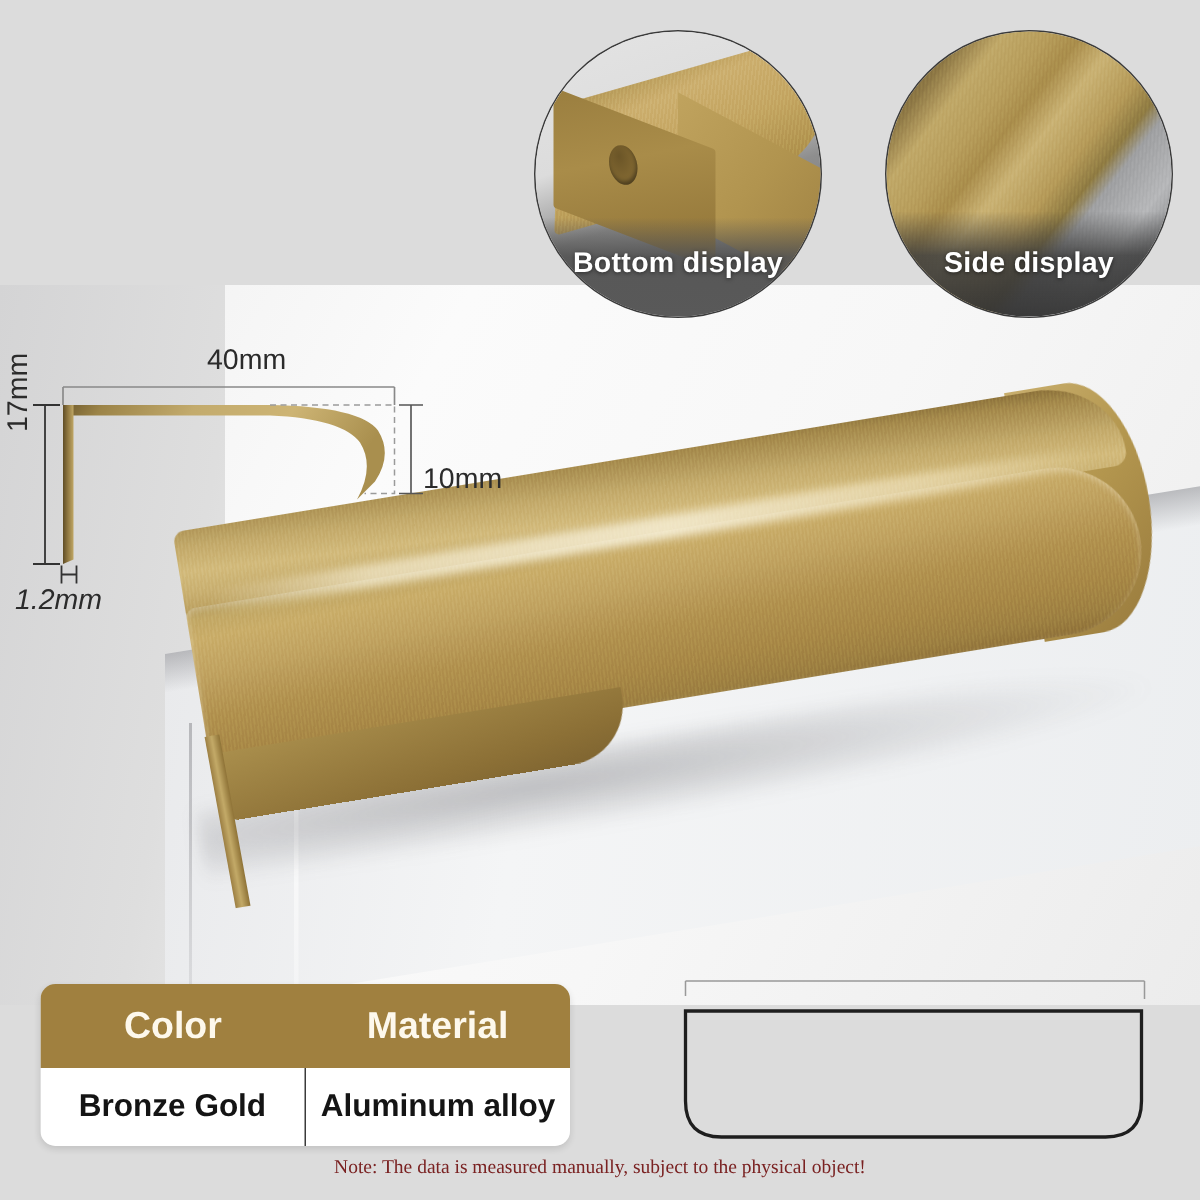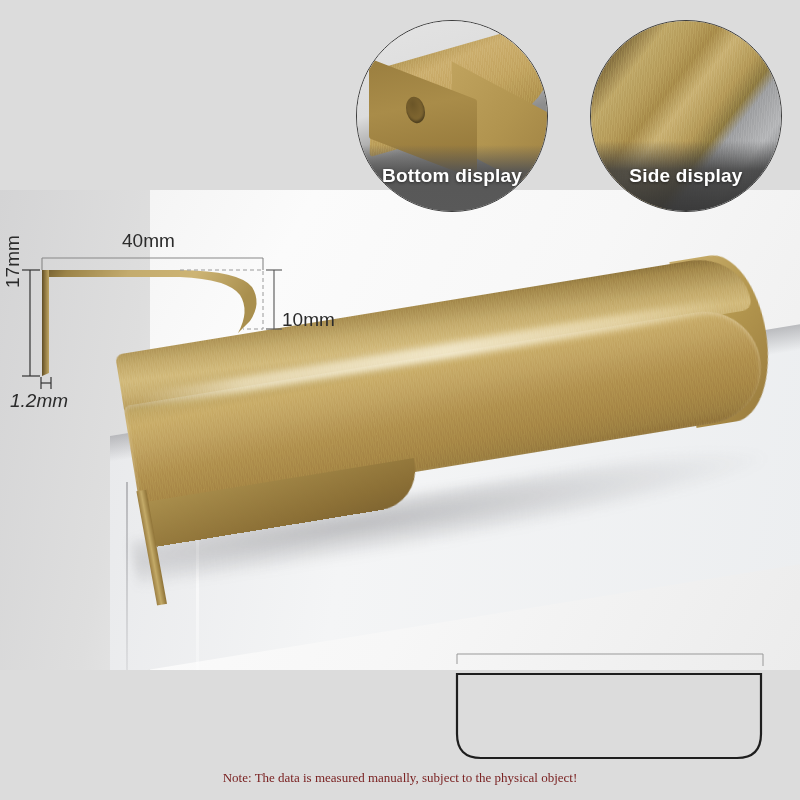--- a/index.html
+++ b/index.html
@@ -261,21 +261,21 @@
     left: 0; top: 225px;
     width: 350px; height: 185px;
   }
   #dim-diagram svg { display: block; }
   .dim-label {
     position: absolute;
     color: #2b2b2b;
     font-size: 19px;
     white-space: nowrap;
   }
-  #label-40mm { left: 122px; top: 230px; }
+  #label-40mm { left: 138px; top: 230px; }
   #label-10mm { left: 282px; top: 289px; margin-top: 20px; }
   #label-17mm {
     left: 2px; top: 288px;
     transform: rotate(-90deg);
     transform-origin: left top;
   }
   #label-12mm { left: 10px; top: 390px; font-size: 19px; font-style: italic; }
 
   
   #outline-drawing {
@@ -434,16 +434,26 @@
     <svg width="320" height="130" viewBox="0 0 320 130" xmlns="http://www.w3.org/2000/svg">
 
       <line x1="2" y1="14" x2="308" y2="14" stroke="#999" stroke-width="1"></line>
       <line x1="2" y1="14" x2="2" y2="24" stroke="#999" stroke-width="1"></line>
       <line x1="308" y1="14" x2="308" y2="26" stroke="#999" stroke-width="1"></line>
 
       <path d="M2,34 L306,34 L306,94 Q306,118 282,118 L26,118 Q2,118 2,94 Z" fill="none" stroke="#1e1e1e" stroke-width="2.2"></path>
     </svg>
   </div>
 
+  <div id="spec-table">
+    <div class="spec-head">
+      <div>Color</div>
+      <div>Material</div>
+    </div>
+    <div class="spec-row">
+      <div>Bronze Gold</div>
+      <div>Aluminum alloy</div>
+    </div>
+  </div>
 
   <div id="note">Note: The data is measured manually, subject to the physical object!</div>
 
 </div>
 
 </body></html>

